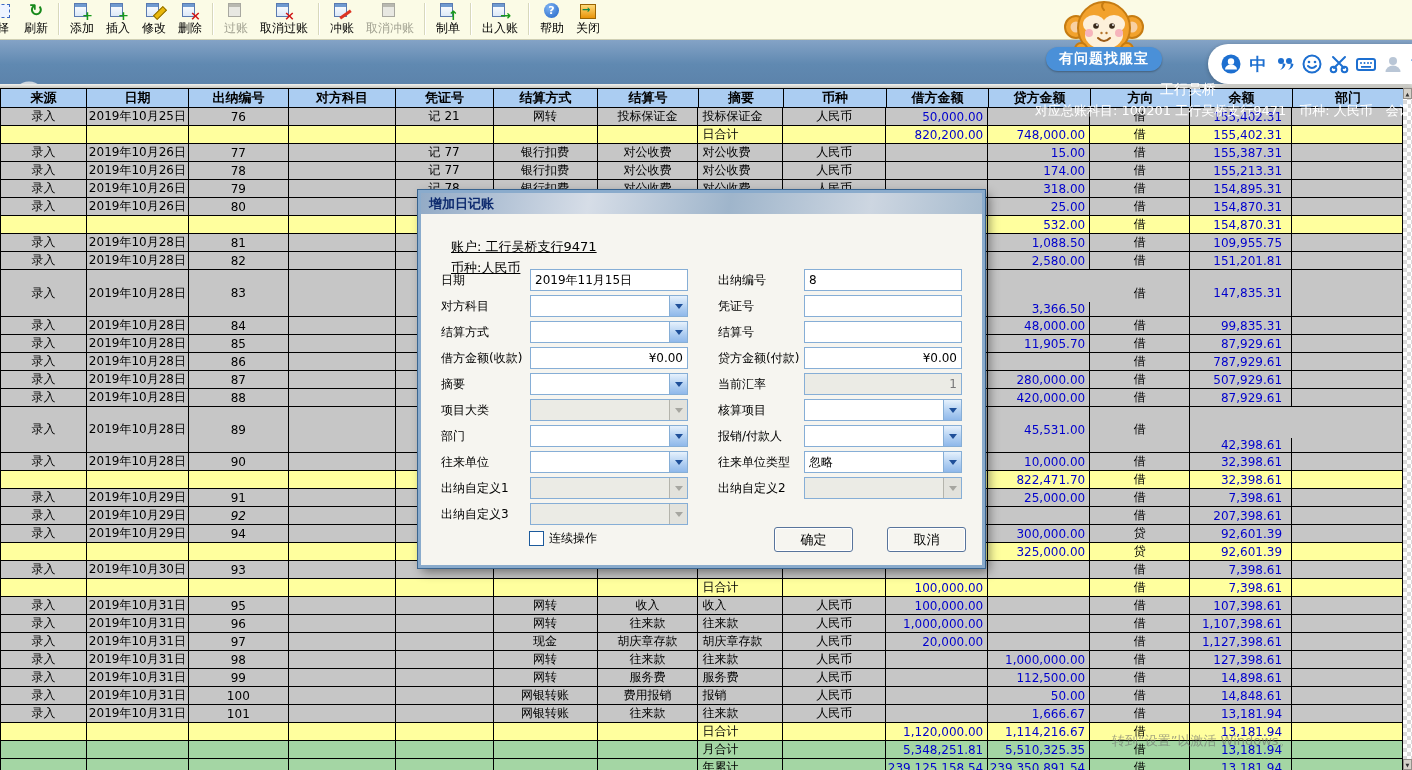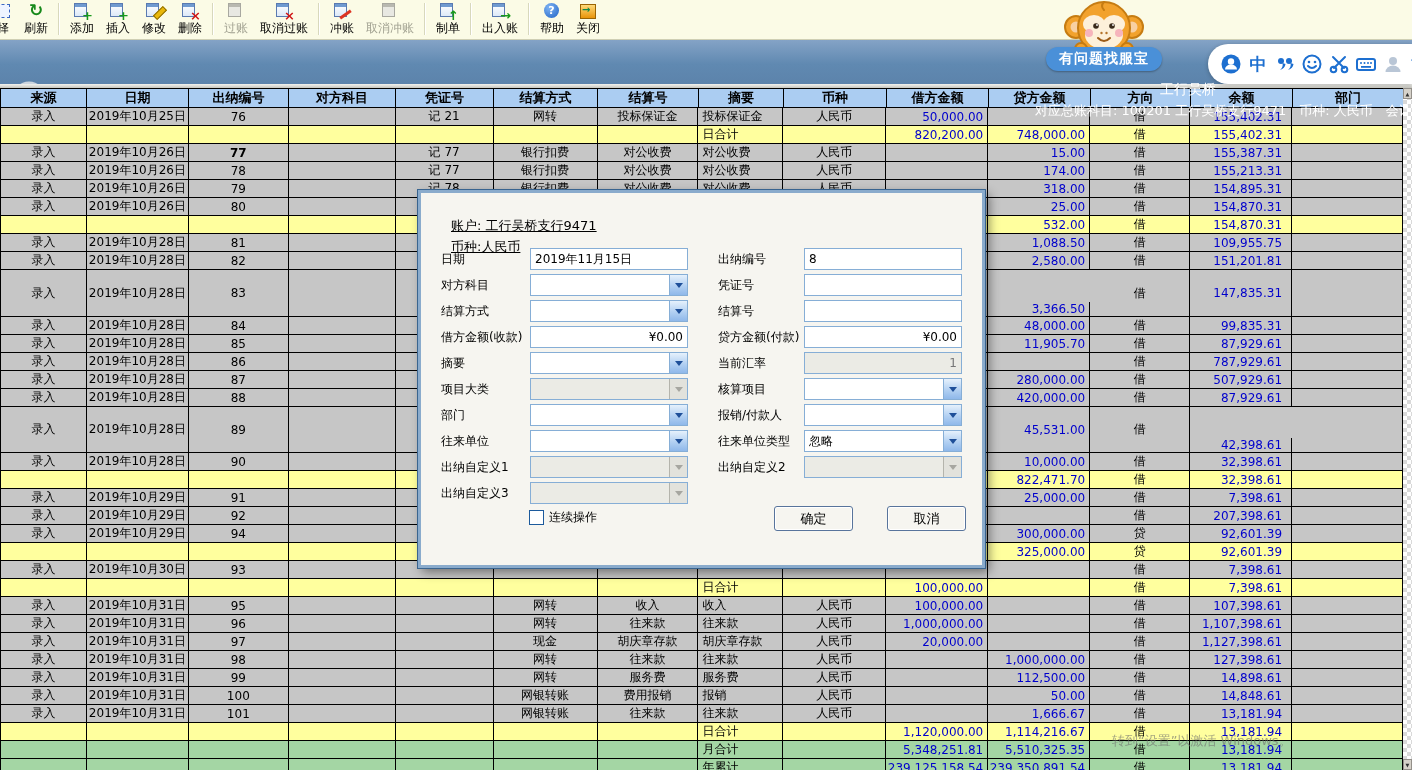--- a/index.html
+++ b/index.html
@@ -372,21 +372,21 @@
       <div class="td" style="width: 103px;"></div>
       <div class="td num" style="width: 102px;">820,200.00</div>
       <div class="td num" style="width: 102px;">748,000.00</div>
       <div class="td" style="width: 100px;">借</div>
       <div class="td num bal" style="width: 102px;">155,402.31</div>
       <div class="td" style="width: 111px;"></div>
     </div>
     <div class="trow data">
       <div class="td" style="width: 86px;">录入</div>
       <div class="td" style="width: 102px;">2019年10月26日</div>
-      <div class="td" style="width: 100px; font-weight: bold;">77</div>
+      <div class="td" style="width: 100px;">77</div>
       <div class="td" style="width: 107px;"></div>
       <div class="td" style="width: 98px;">记 77</div>
       <div class="td" style="width: 104px;">银行扣费</div>
       <div class="td" style="width: 101px;">对公收费</div>
       <div class="td left" style="width: 85px;">对公收费</div>
       <div class="td" style="width: 103px;">人民币</div>
       <div class="td num" style="width: 102px;"></div>
       <div class="td num" style="width: 102px;">15.00</div>
       <div class="td" style="width: 100px;">借</div>
       <div class="td num bal" style="width: 102px;">155,387.31</div>
@@ -644,21 +644,21 @@
       <div class="td" style="width: 103px;"></div>
       <div class="td num" style="width: 102px;"></div>
       <div class="td num" style="width: 102px;">25,000.00</div>
       <div class="td" style="width: 100px;">借</div>
       <div class="td num bal" style="width: 102px;">7,398.61</div>
       <div class="td" style="width: 111px;"></div>
     </div>
     <div class="trow data">
       <div class="td" style="width: 86px;">录入</div>
       <div class="td" style="width: 102px;">2019年10月29日</div>
-      <div class="td" style="width: 100px;">92</div>
+      <div class="td" style="width: 100px; font-style: italic;">92</div>
       <div class="td" style="width: 107px;"></div>
       <div class="td" style="width: 98px;"></div>
       <div class="td" style="width: 104px;"></div>
       <div class="td" style="width: 101px;"></div>
       <div class="td left" style="width: 85px;"></div>
       <div class="td" style="width: 103px;"></div>
       <div class="td num" style="width: 102px;"></div>
       <div class="td num" style="width: 102px;"></div>
       <div class="td" style="width: 100px;">借</div>
       <div class="td num bal" style="width: 102px;">207,398.61</div>
@@ -893,20 +893,21 @@
 <div class="vscroll">
   <div class="varrow" style="top:0">▲</div>
   <div class="varrow" style="bottom:0">▼</div>
 </div>
 
 <div class="watermark">
   <div class="wm2">转到“设置”以激活 Windows。</div>
 </div>
 
 <div class="dialog">
+  <div class="dlg-title">增加日记账</div>
   <div class="dlg-body" id="dlgbody">
     <div class="dlg-acct">账户: 工行吴桥支行9471</div>
     <div class="dlg-curr">币种:人民币</div>
     <div class="chkrow">
       <span class="chkbox"></span>
       <span>连续操作</span>
     </div>
     <div class="dbtn ok">确定</div>
     <div class="dbtn cancel">取消</div>
   <div class="dlbl" style="left: 20px; top: 55px;">日期</div>

